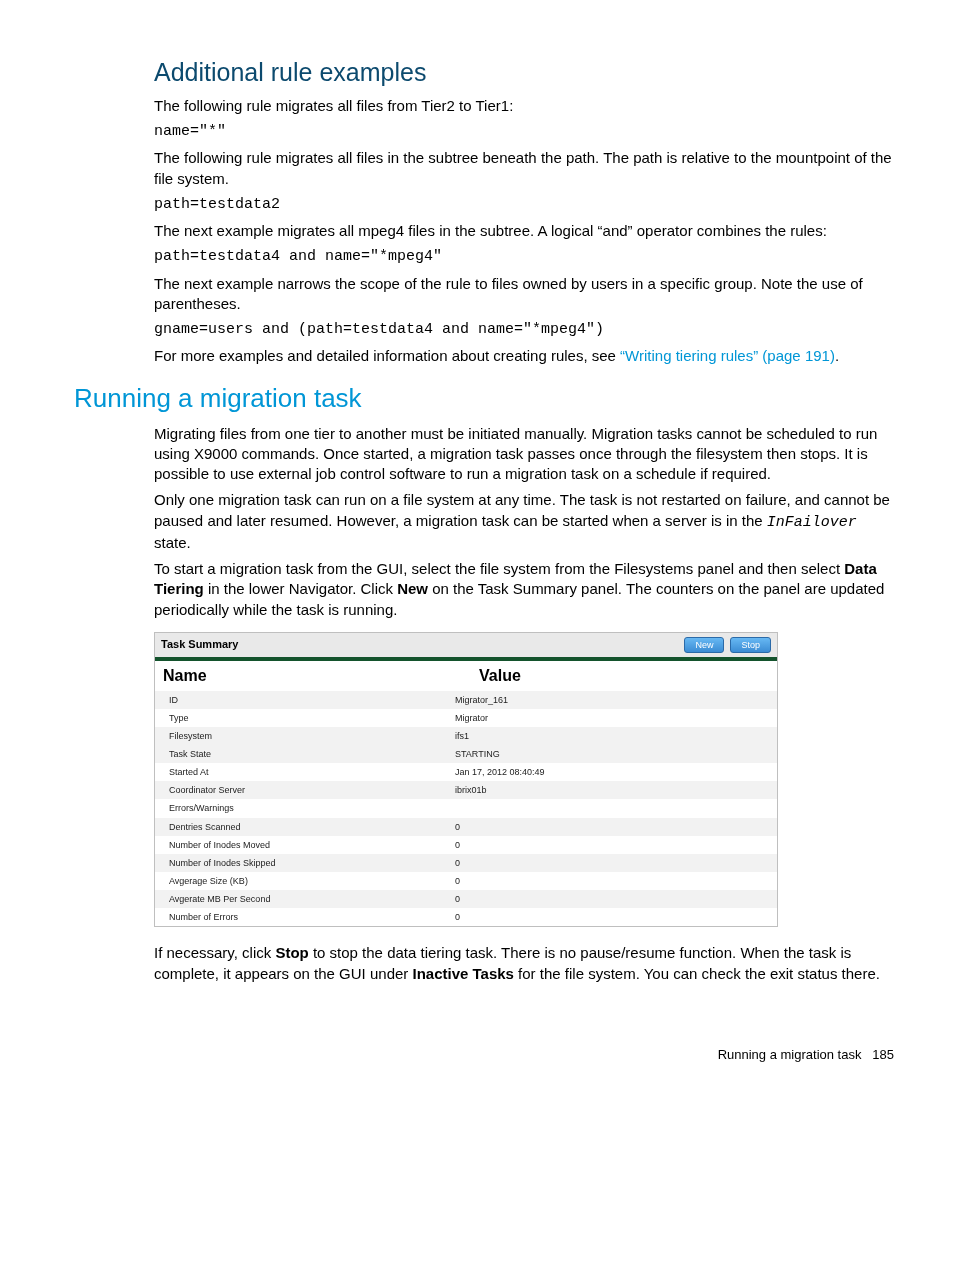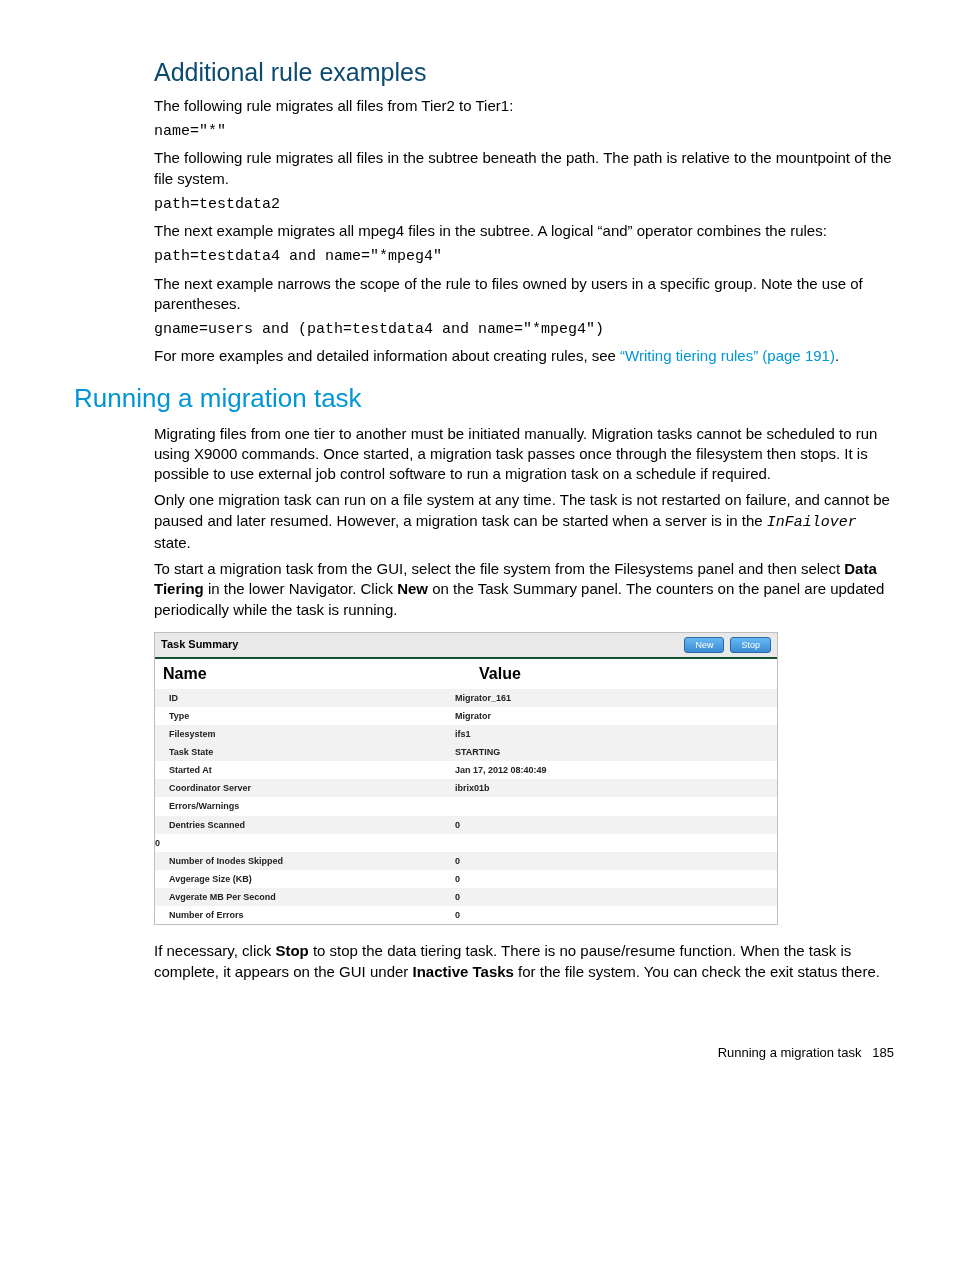--- a/index.html
+++ b/index.html
@@ -58,21 +58,21 @@
   }
   .panel {
     border: 1px solid #bfbfbf;
     width: 622px;
   }
   .panel-header {
     background: #e9e9e9;
     display: flex;
     align-items: center;
     padding: 4px 6px;
-    border-bottom: 2px solid #14532d;
+    border-bottom: 4px solid #14532d;
   }
   .panel-title {
     font-weight: bold;
     font-size: 11px;
     flex: 1;
     color: #000;
   }
   .btn {
     display: inline-block;
     font-size: 9px;
@@ -98,21 +98,20 @@
   .row {
     display: flex;
     font-size: 9px;
     color: #222;
   }
   .row.alt { background: #f2f2f2; }
   .row.white { background: #fff; }
   .row > div {
     padding: 3px 8px 3px 14px;
     box-sizing: border-box;
-    font-weight: bold;
   }
   .row .c1 { flex: 0 0 300px; }
   .row .c2 { flex: 1; padding-left: 0; }
   .footer {
     margin-top: 62px;
     text-align: right;
     font-size: 13px;
   }
 </style>
 </head>
@@ -180,20 +179,21 @@
         </div>
         <div class="row white">
           <div class="c1">Errors/Warnings</div>
           <div class="c2"></div>
         </div>
         <div class="row alt">
           <div class="c1">Dentries Scanned</div>
           <div class="c2">0</div>
         </div>
         <div class="row white">
+          <div class="c1">Number of Inodes Moved</div>
           <div class="c2">0</div>
         </div>
         <div class="row alt">
           <div class="c1">Number of Inodes Skipped</div>
           <div class="c2">0</div>
         </div>
         <div class="row white">
           <div class="c1">Avgerage Size (KB)</div>
           <div class="c2">0</div>
         </div>

